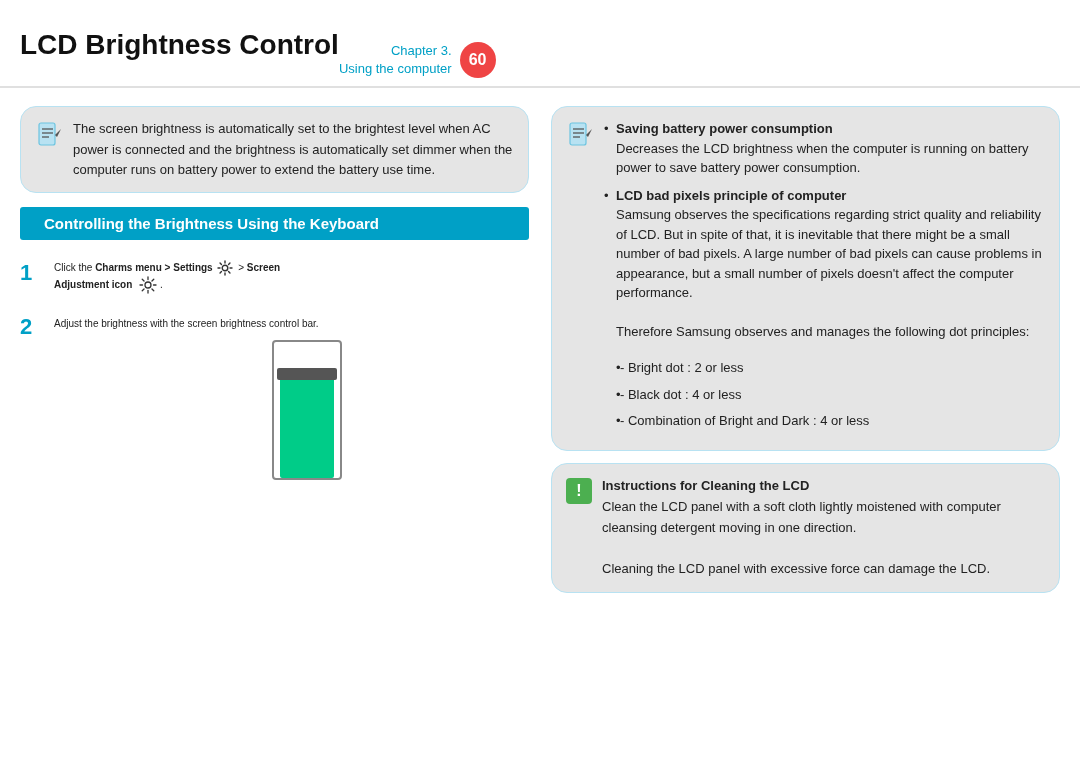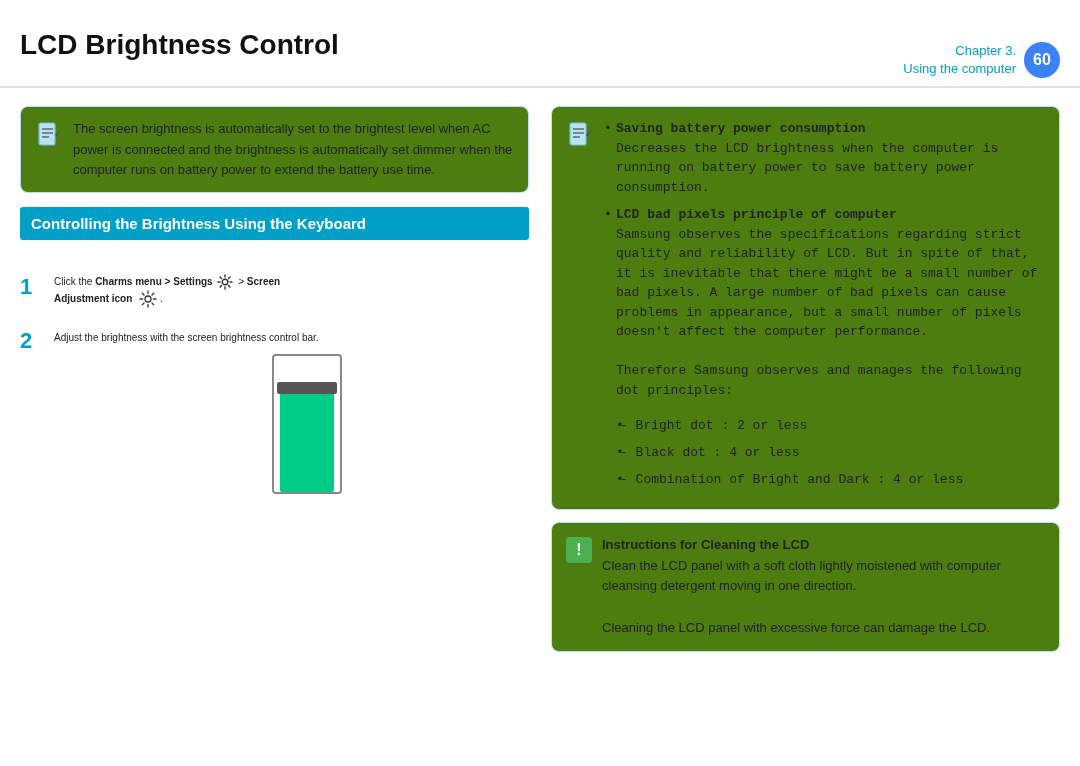--- a/index.html
+++ b/index.html
@@ -10,40 +10,40 @@
       font-family: Arial, sans-serif;
       font-size: 14px;
       color: #222;
       overflow: hidden;
     }
 
     
     .header {
       display: flex;
       align-items: center;
-      justify-content: space-between;
+      justify-content: flex-start;
       padding: 12px 20px 8px 20px;
       border-bottom: 2px solid #e0e0e0;
     }
     .header-title {
       font-size: 28px;
       font-weight: bold;
       color: #111;
     }
     .header-right {
       display: flex;
       align-items: center;
       gap: 8px;
       color: #00a0c6;
       font-size: 13px;
       text-align: right;
       margin-top: 30px;
     }
     .chapter-badge {
-      background: #3b82f6;
+      background: #ef4444;
       color: #fff;
       border-radius: 50%;
       width: 36px;
       height: 36px;
       display: flex;
       align-items: center;
       justify-content: center;
       font-size: 16px;
       font-weight: bold;
       flex-shrink: 0;
@@ -75,23 +75,23 @@
     .right-col {
       flex: 1;
       padding-left: 4px;
       display: flex;
       flex-direction: column;
       gap: 12px;
     }
 
     
     .info-box {
-      background: #4d7c0f;
+      background: #e5e5e5;
       border: 1px solid #b8e2f2;
-      border-radius: 8px;
+      border-radius: 16px;
       padding: 12px 14px 12px 14px;
       display: flex;
       gap: 10px;
       align-items: flex-start;
     }
     .info-box-icon {
       flex-shrink: 0;
       width: 28px;
       height: 28px;
       margin-top: 2px;
@@ -123,23 +123,23 @@
       flex-shrink: 0;
       margin-top: 2px;
     }
 
     
     .section-heading {
       background: #00a0c6;
       color: #fff;
       font-size: 15px;
       font-weight: bold;
-      padding: 8px 11px;
+      padding: 8px 24px;
       border-radius: 3px;
-      margin-bottom: 14px;
+      margin-bottom: 0;
     }
 
     
     .step {
       display: flex;
       gap: 12px;
       align-items: flex-start;
       padding: 6px 0 0 0;
     }
     .step-num {
@@ -311,21 +311,21 @@
     <div class="info-box" style="align-items:flex-start;">
       <div class="info-box-icon">
         <svg class="note-icon-svg" viewBox="0 0 28 28" fill="none" xmlns="http://www.w3.org/2000/svg">
           <rect x="4" y="2" width="16" height="22" rx="2" fill="#b8e2f2" stroke="#6cc4e0" stroke-width="1.2"></rect>
           <line x1="7" y1="8" x2="18" y2="8" stroke="#555" stroke-width="1.3"></line>
           <line x1="7" y1="12" x2="18" y2="12" stroke="#555" stroke-width="1.3"></line>
           <line x1="7" y1="16" x2="14" y2="16" stroke="#555" stroke-width="1.3"></line>
           <polygon points="20,14 26,8 24,12 22,16" fill="#555"></polygon>
         </svg>
       </div>
-      <div style="font-size:13px;line-height:1.55;font-family:Liberation Mono, monospace;">
+      <div style="font-size:13px;line-height:1.55;">
         <ul class="bullet-list">
           <li>
             <b>Saving battery power consumption</b><br>
             <span>Decreases the LCD brightness when the computer is running on battery power to save battery power consumption.</span>
           </li>
           <li style="margin-top:8px;">
             <b>LCD bad pixels principle of computer</b><br>
             <span>Samsung observes the specifications regarding strict quality and reliability of LCD. But in spite of that, it is inevitable that there might be a small number of bad pixels. A large number of bad pixels can cause problems in appearance, but a small number of pixels doesn't affect the computer performance.</span>
             <br><br>
             <span>Therefore Samsung observes and manages the following dot principles:</span>

